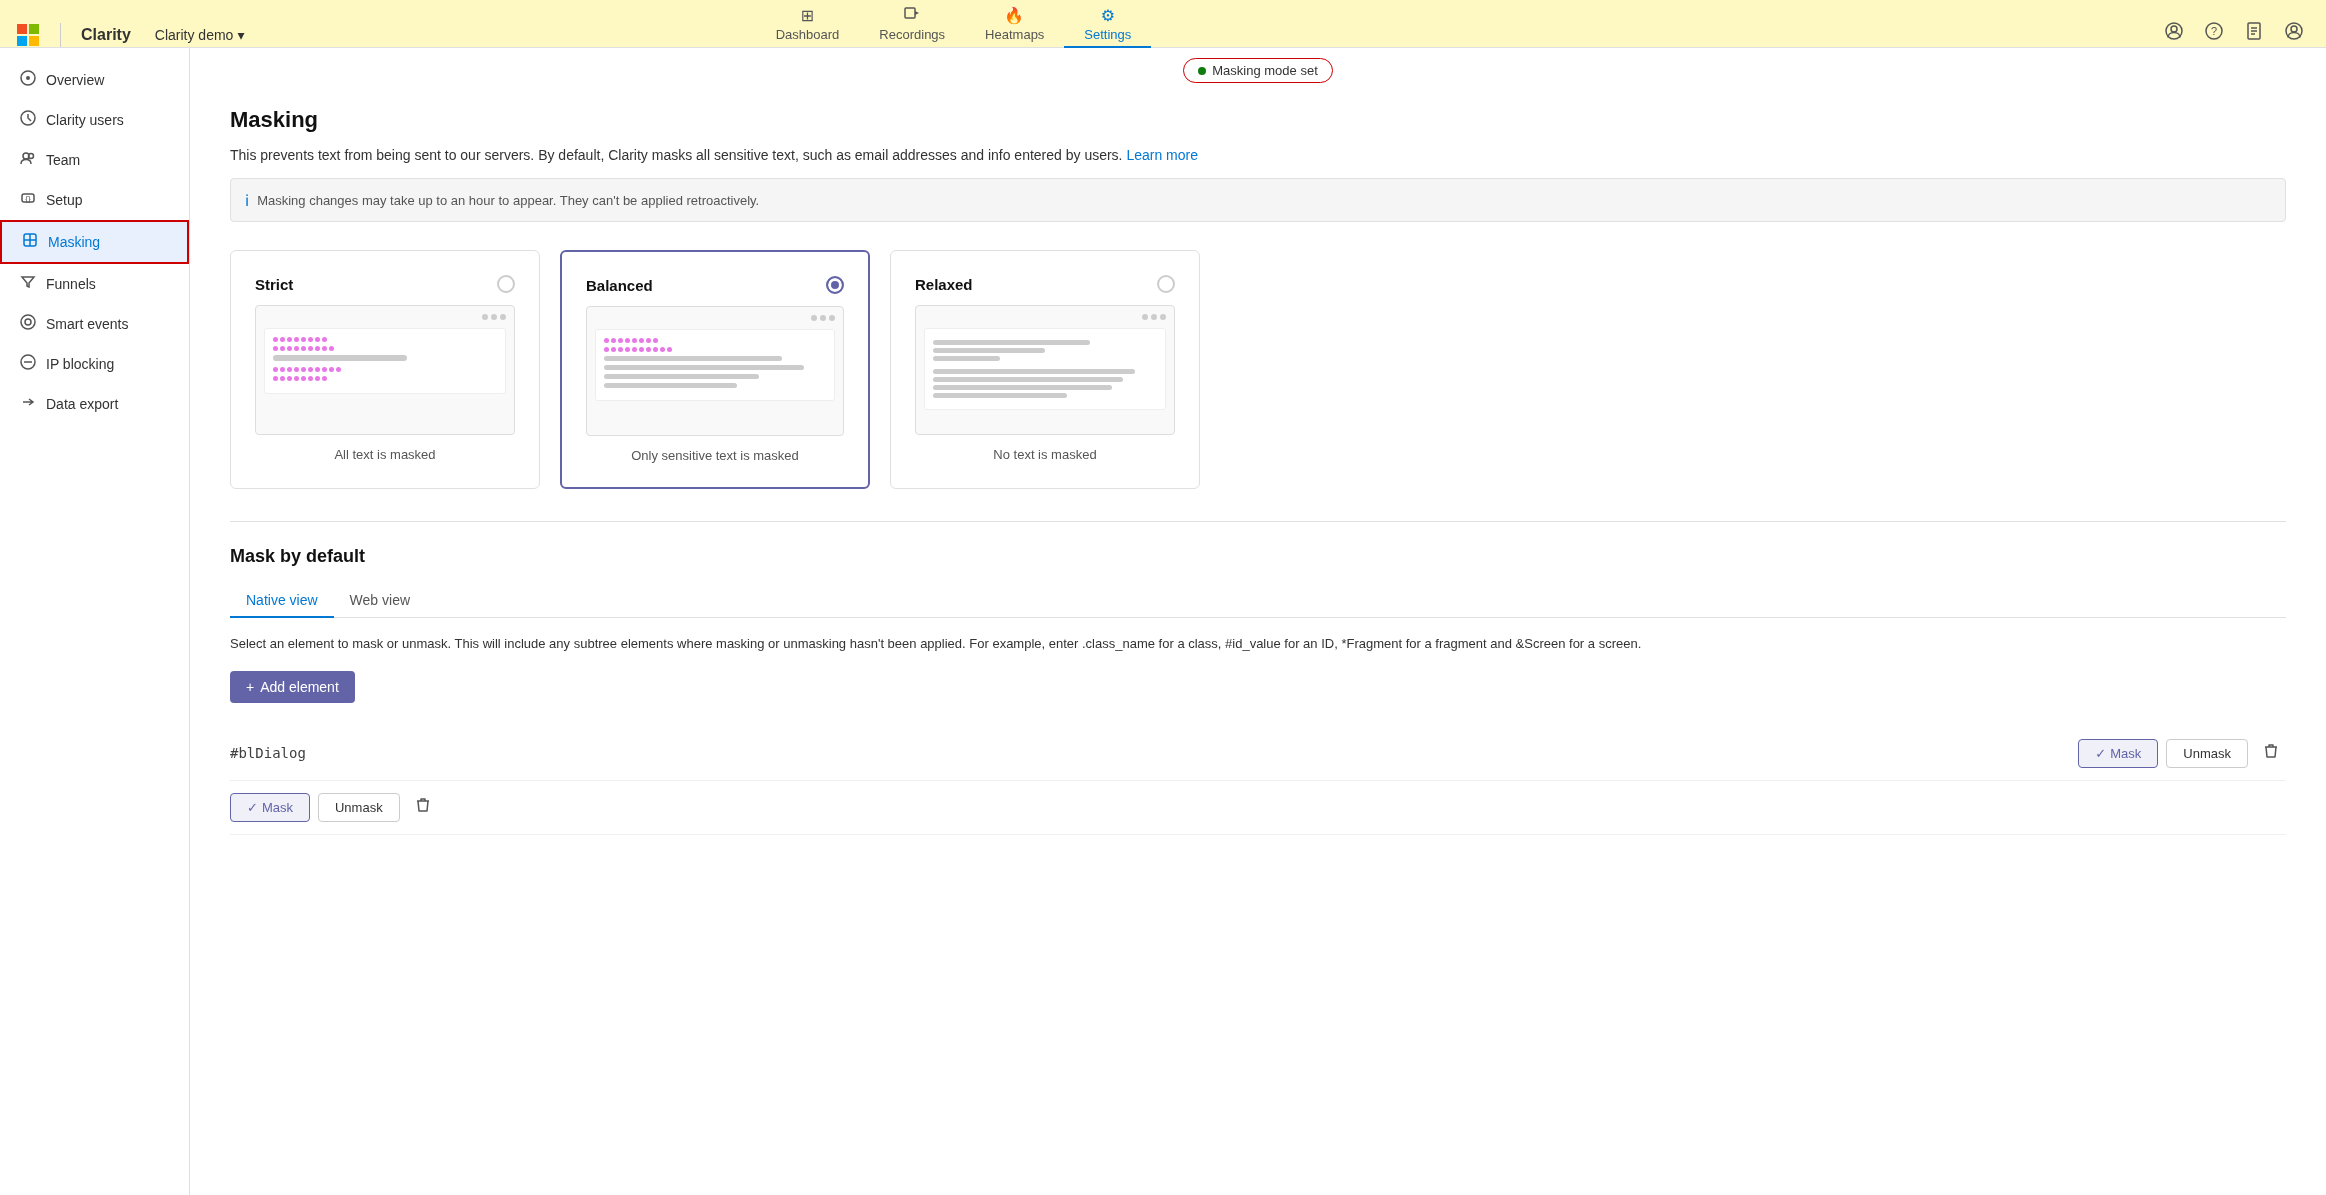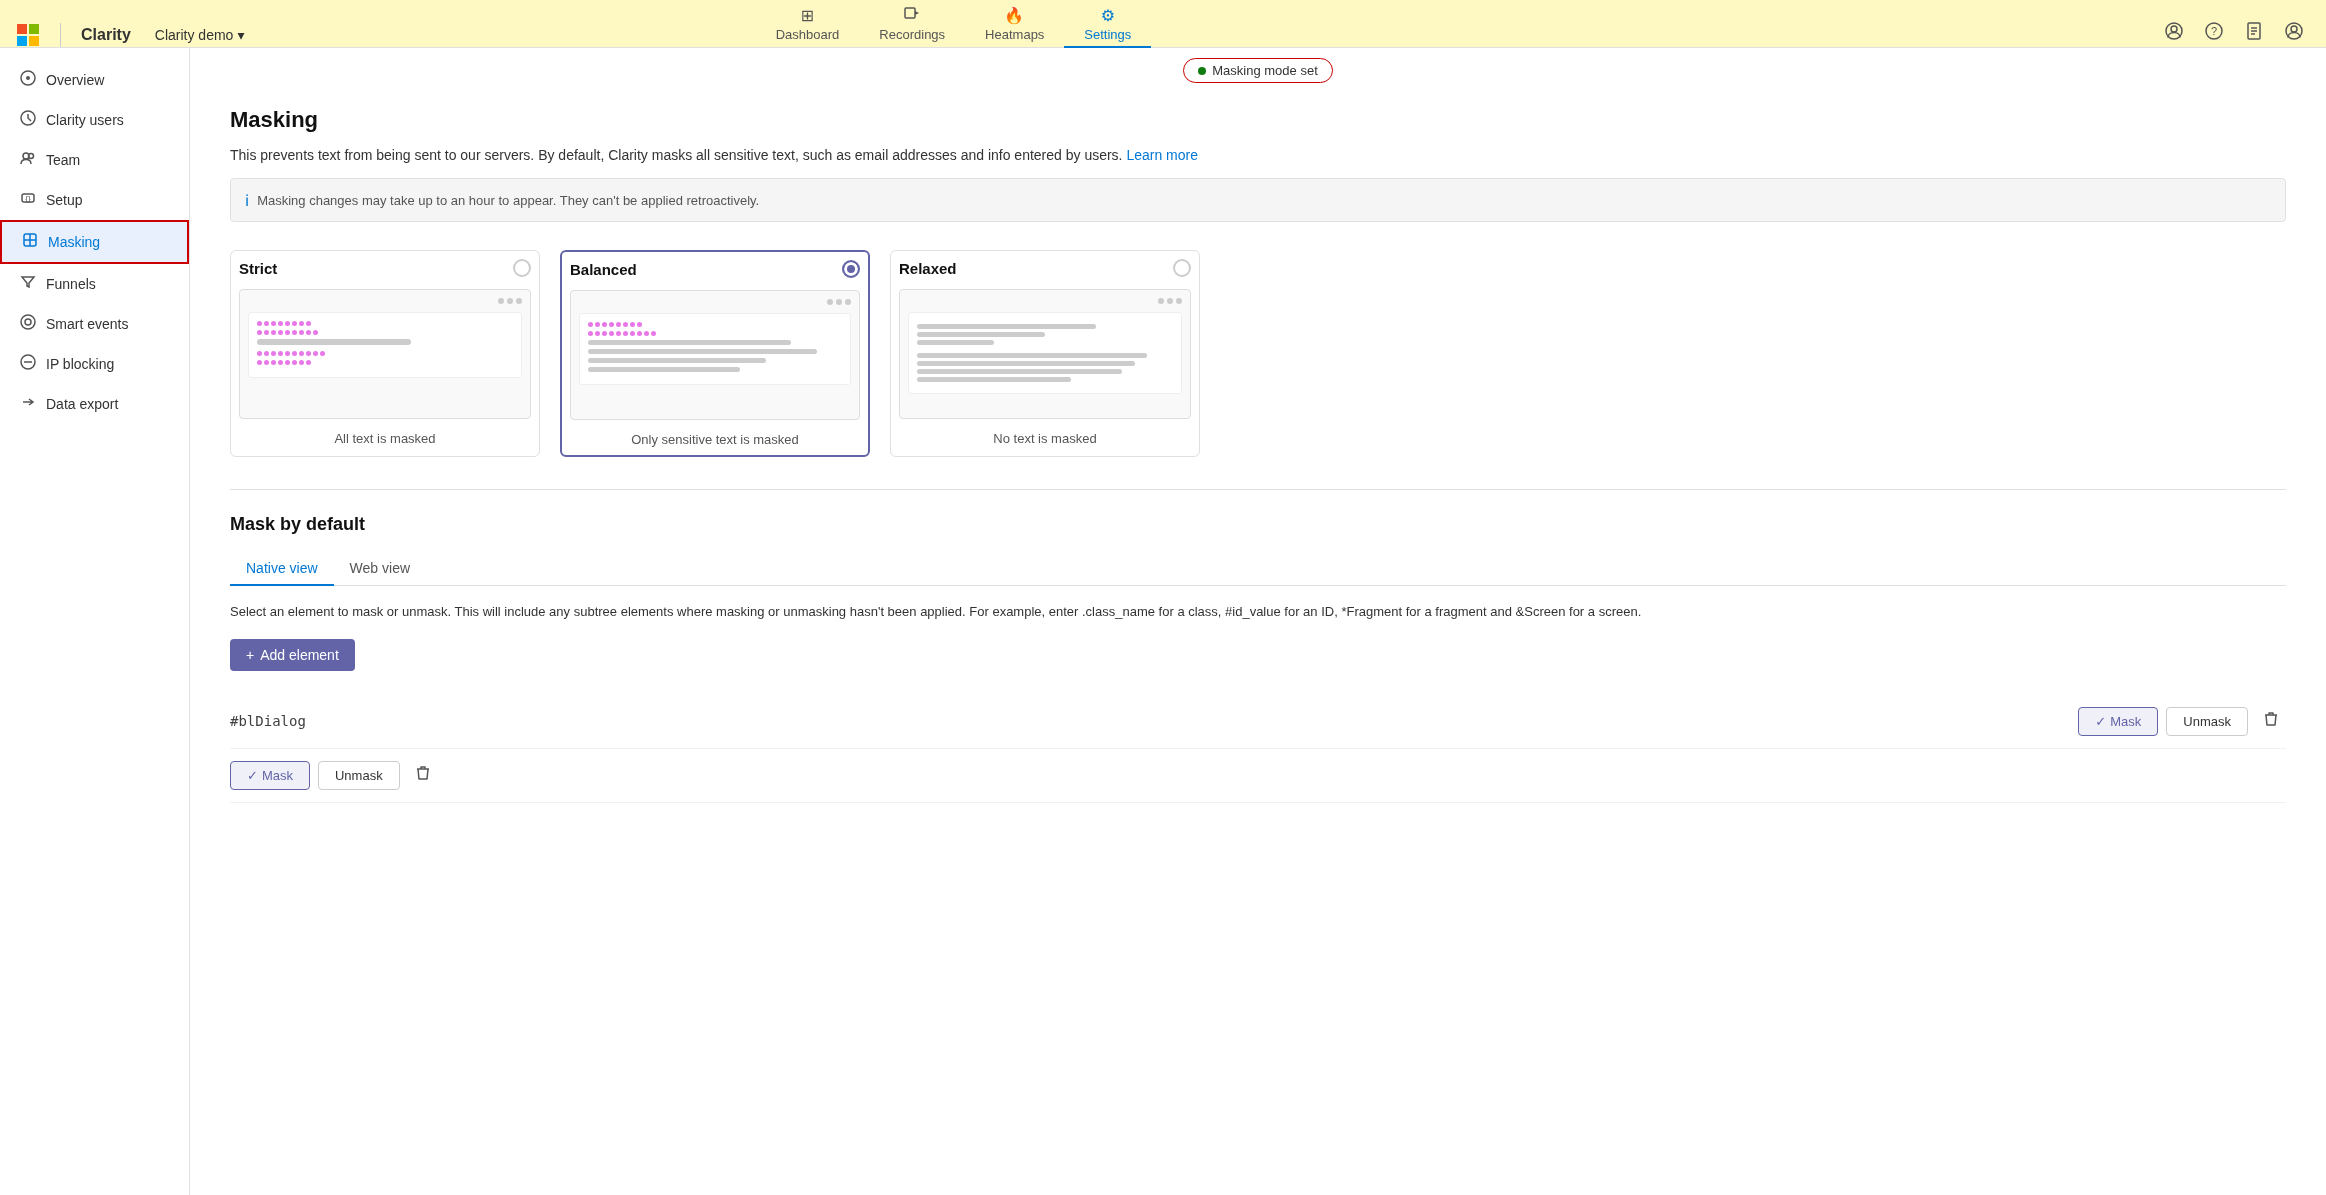--- a/index.html
+++ b/index.html
@@ -202,21 +202,21 @@
       color: #111;
     }
     .masking-cards {
       display: flex;
       gap: 20px;
       margin-bottom: 32px;
     }
     .masking-card {
       border: 1px solid #e0e0e0;
       border-radius: 6px;
-      padding: 8px;
+      padding: 24px;
       width: 310px;
       cursor: pointer;
       position: relative;
       background: #fff;
     }
     .masking-card.selected {
       border: 2px solid #6264a7;
       background: #fff;
     }
     .masking-card-header {

